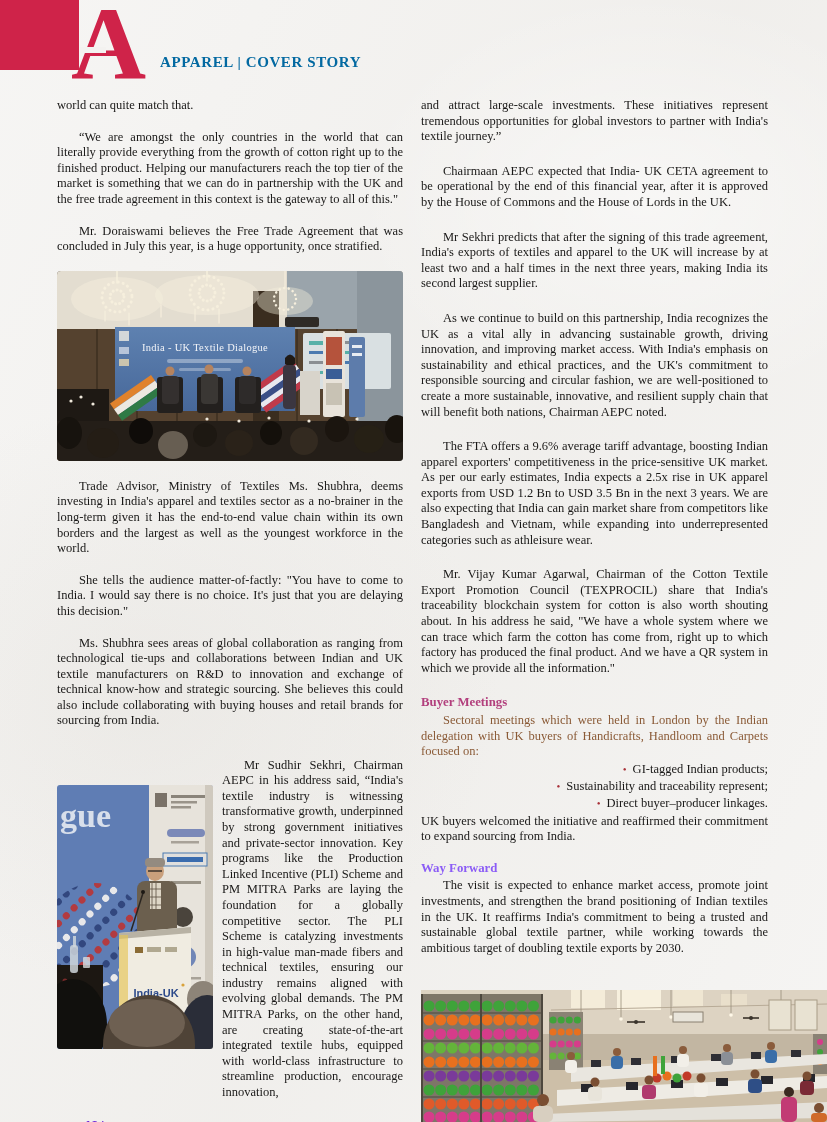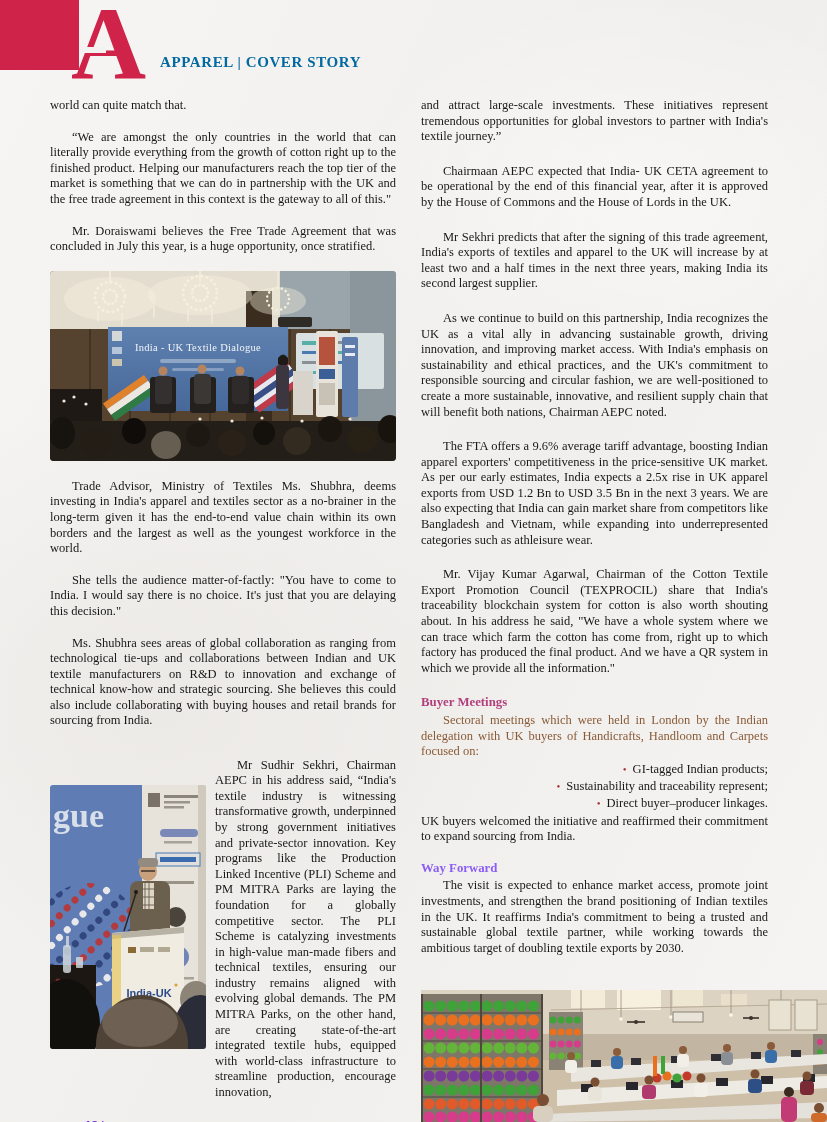--- a/index.html
+++ b/index.html
@@ -13,21 +13,21 @@
       radial-gradient(420px 300px at 78% 18%, rgba(255,255,255,.5), rgba(255,255,255,0) 70%),
       radial-gradient(500px 420px at 18% 62%, rgba(223,220,214,.35), rgba(223,220,214,0) 70%),
       linear-gradient(115deg, rgba(255,255,255,.25) 0%, rgba(232,229,224,.25) 55%, rgba(255,255,255,.2) 100%);
   }
   .logo-svg{position:absolute;left:0;top:0;}
   .kicker{
     position:absolute;left:160px;top:54px;
     font-weight:bold;font-size:15px;letter-spacing:.6px;color:#0369a1;
   }
   .col{position:absolute;top:98px;font-size:12.5px;line-height:15.6px;text-align:justify;}
-  .col-left{left:50px;width:346px;}
+  .col-left{left:57px;width:346px;}
   .col-right{left:421px;width:347px;}
   .para{margin:0 0 16px 0;text-indent:22px;}
   .col-right .para{margin-bottom:19px;}
   .flush{text-indent:0;}
   figure{margin:0;}
   .conference-fig{width:346px;height:190px;border-radius:4px;overflow:hidden;margin:2px 0 18px 0;}
   .sekhri-block{display:flex;gap:9px;}
   .speaker-fig{flex:none;width:156px;height:264px;margin-top:40px;border-radius:3px;overflow:hidden;}
   .sekhri-text{flex:1;text-align:justify;text-indent:22px;}
   .section-head{font-weight:bold;text-indent:0;margin:0 0 2px 0;font-size:12.8px;}

